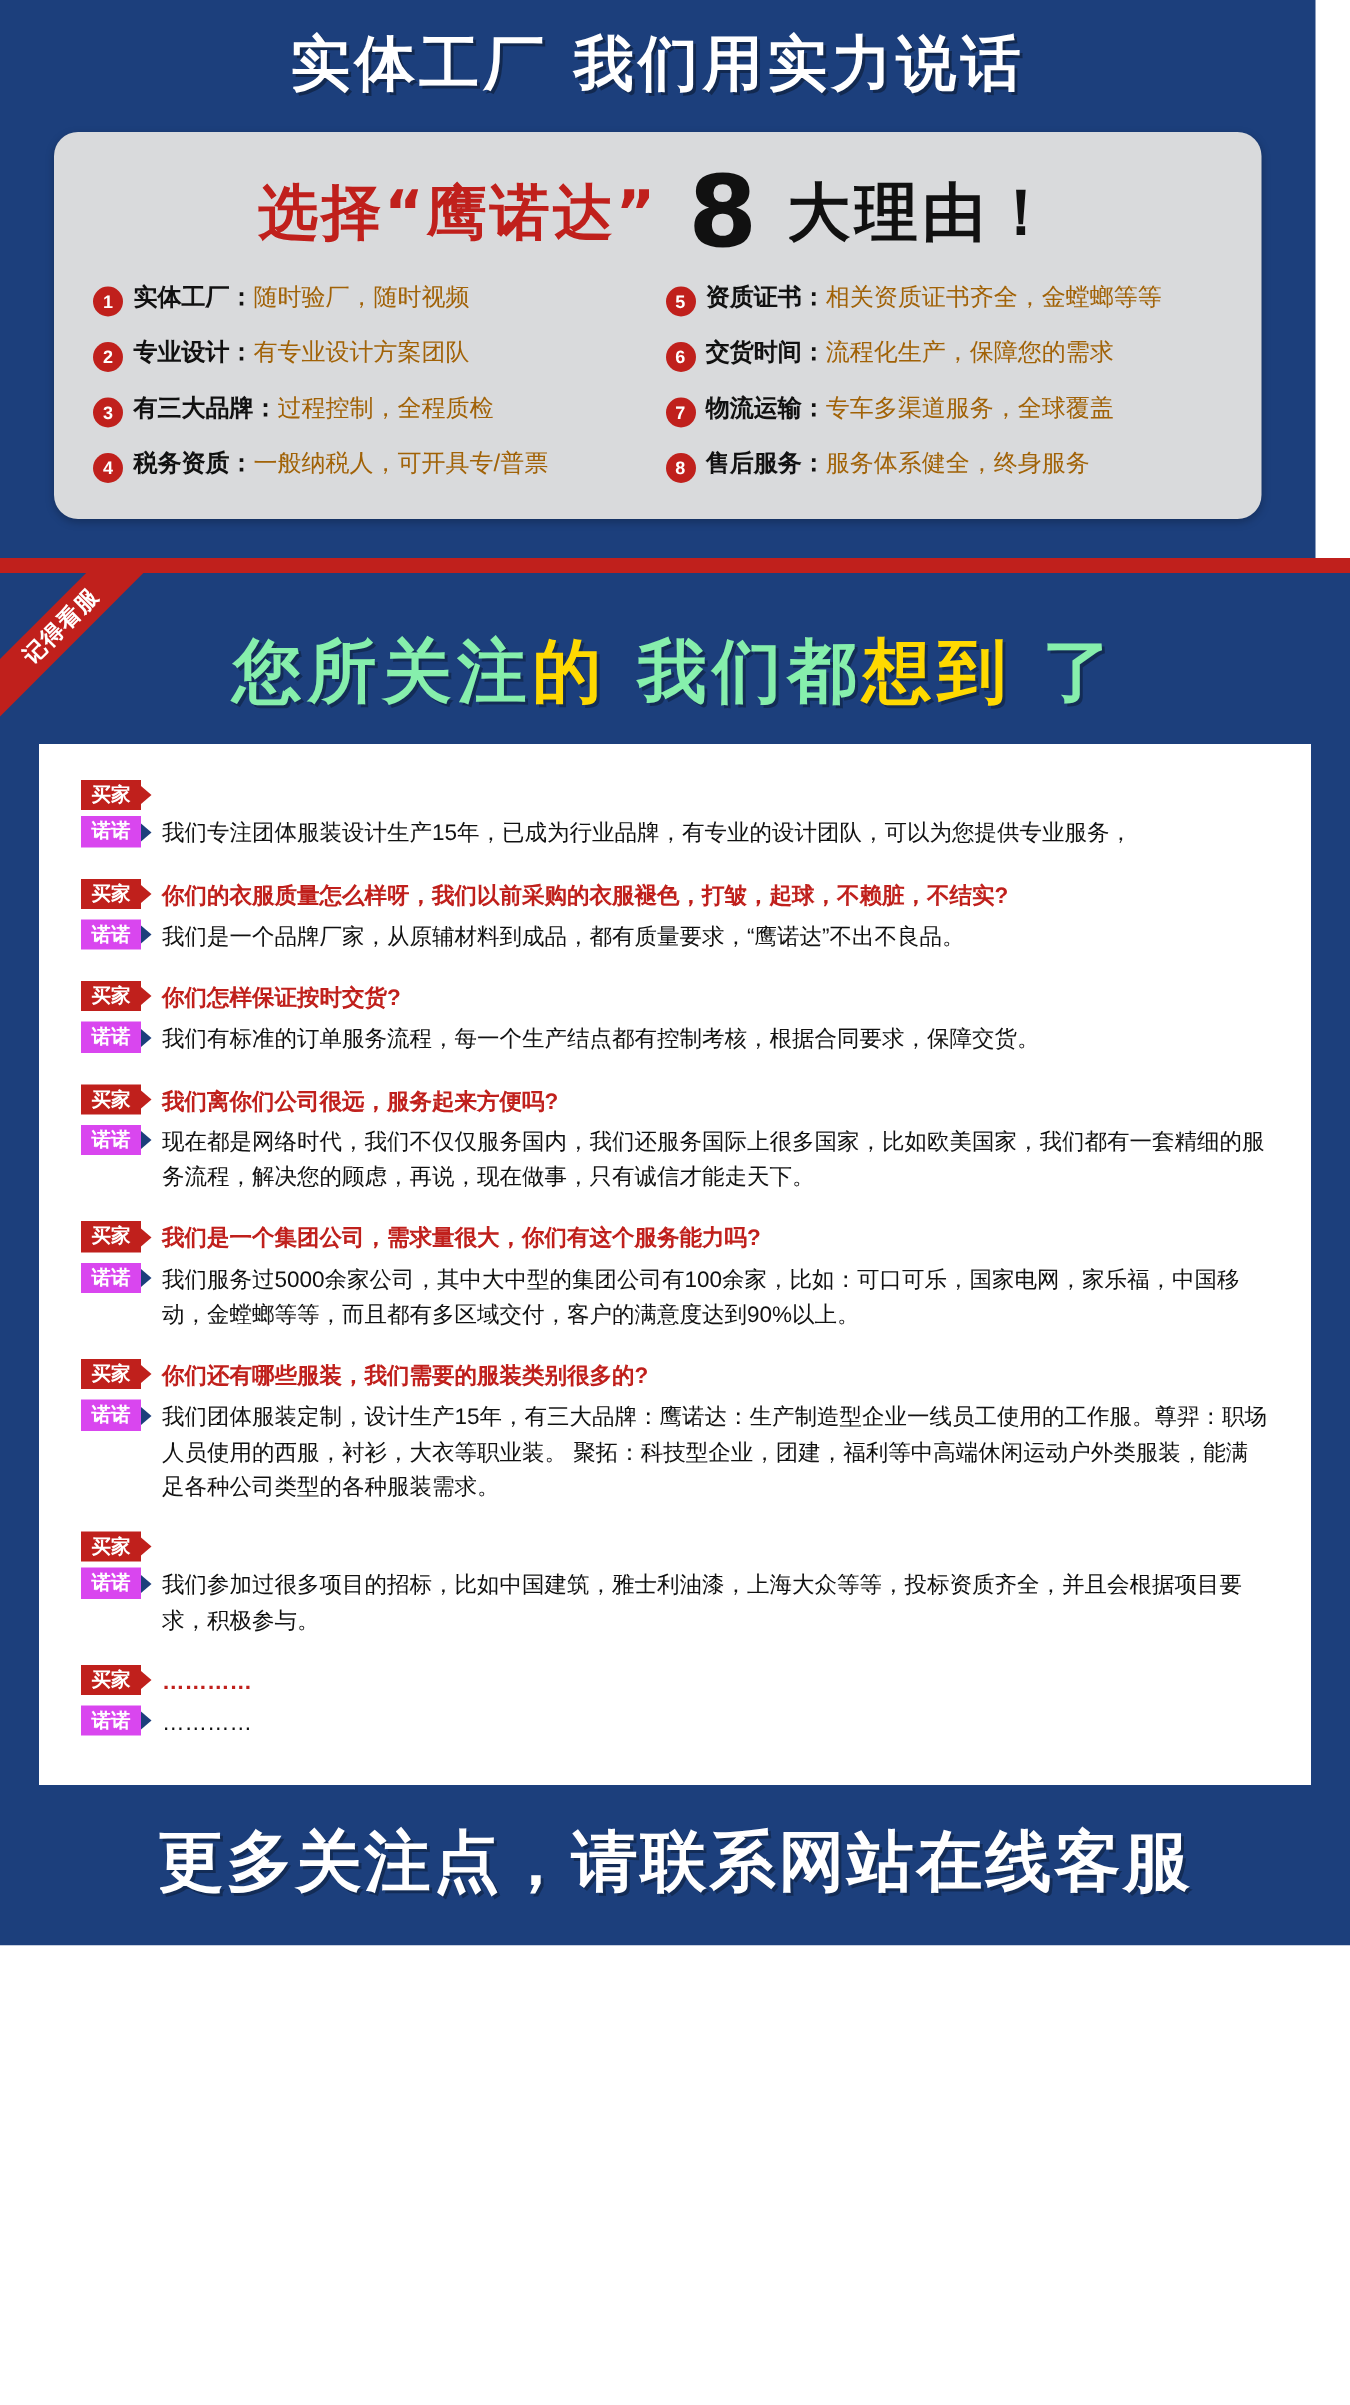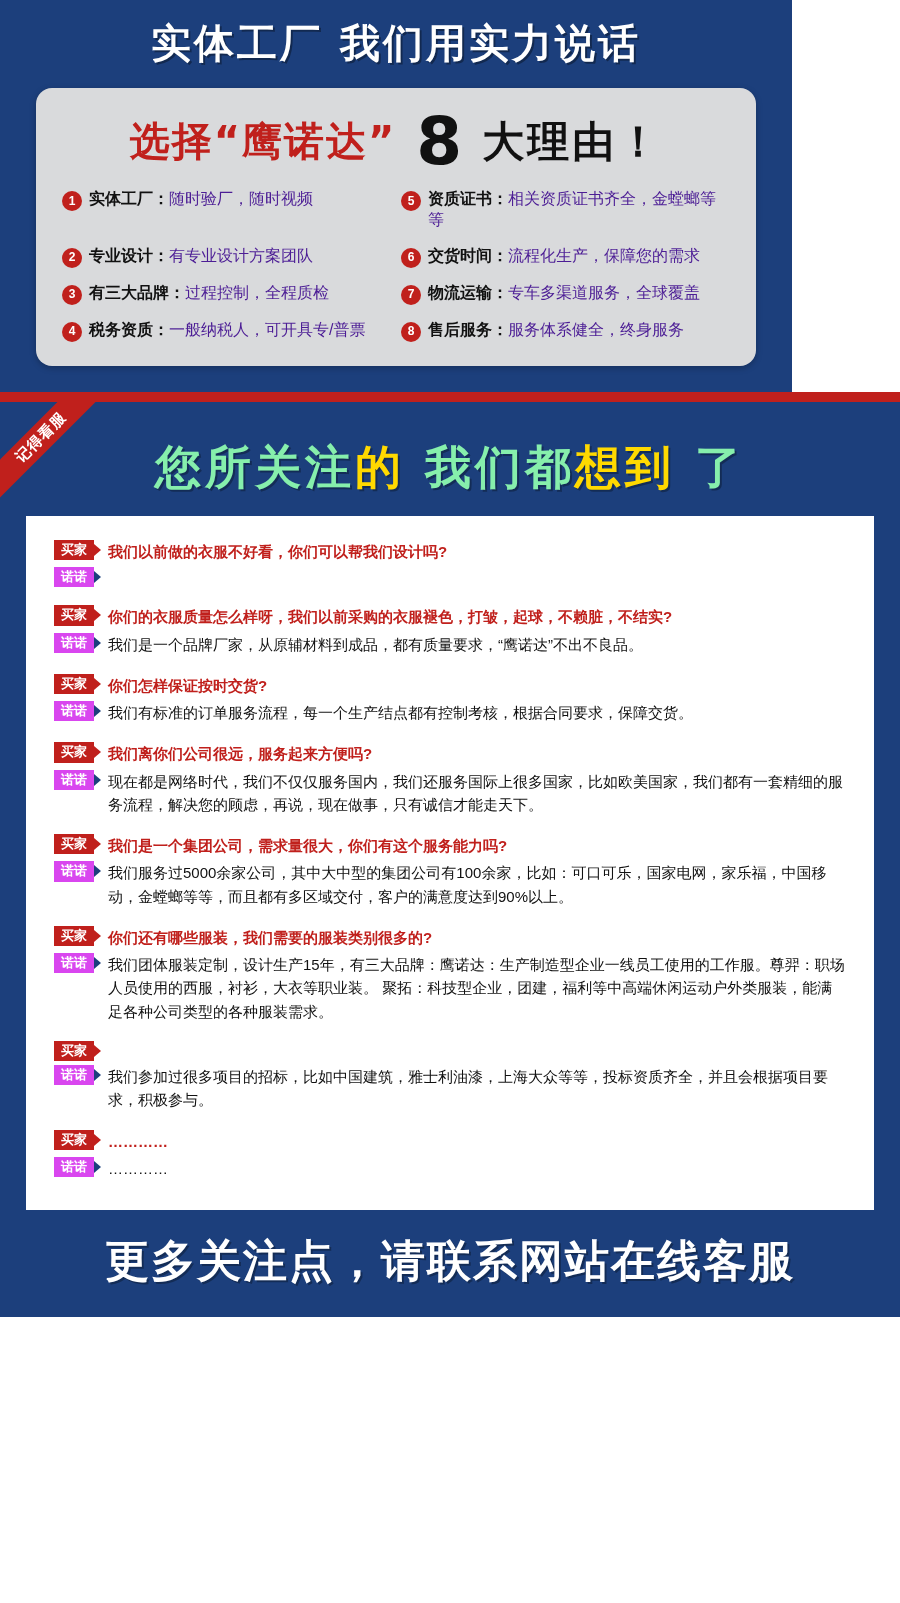--- a/index.html
+++ b/index.html
@@ -5,21 +5,21 @@
   * { box-sizing: border-box; margin: 0; padding: 0; }
   html, body {
     width: 900px;
     background: #ffffff;
     font-family: "Liberation Sans", "DejaVu Sans", sans-serif;
   }
   body { width: 900px; }
 
   
   .sec1 {
-    width: 792px;
+    width: 877px;
     background: #1c3f7c;
     padding: 18px 0 26px 0;
     position: relative;
   }
   .sec1-title {
     text-align: center;
     color: #ffffff;
     font-size: 40px;
     font-weight: bold;
     letter-spacing: 3px;
@@ -85,21 +85,21 @@
     color: #ffffff;
     font-size: 12px;
     font-weight: bold;
     display: flex;
     align-items: center;
     justify-content: center;
     margin-top: 2px;
   }
   .r-title { color: #111111; font-weight: bold; white-space: nowrap; }
   .r-colon { color: #111111; font-weight: bold; }
-  .r-text { color: #4c1d95; }
+  .r-text { color: #a16207; }
 
   
   .red-bar { width: 900px; height: 10px; background: #c0201c; }
 
   
   .sec2 {
     width: 900px;
     background: #1c3f7c;
     padding: 24px 0 0 0;
     position: relative;
@@ -243,24 +243,24 @@
 
   <div class="sec2-title">
     <span class="t-white">您所关注</span><span class="t-yellow">的</span>&nbsp;<span class="t-white">我们都</span><span class="t-yellow">想到</span>&nbsp;<span class="t-white">了</span>
   </div>
 
   <div class="qa-card">
 
     <div class="qa-block">
       <div class="qa-row">
         <span class="tag q">买家</span>
-        <span class="qa-text q">我们以前做的衣服不好看，你们可以帮我们设计吗?</span>
-      </div>
-      <div class="qa-row">
-        <span class="tag a">诺诺</span>
+      </div>
+      <div class="qa-row">
+        <span class="tag a">诺诺</span>
+        <span class="qa-text a">我们专注团体服装设计生产15年，已成为行业品牌，有专业的设计团队，可以为您提供专业服务，</span>
       </div>
     </div>
 
     <div class="qa-block">
       <div class="qa-row">
         <span class="tag q">买家</span>
         <span class="qa-text q">你们的衣服质量怎么样呀，我们以前采购的衣服褪色，打皱，起球，不赖脏，不结实?</span>
       </div>
       <div class="qa-row">
         <span class="tag a">诺诺</span>

